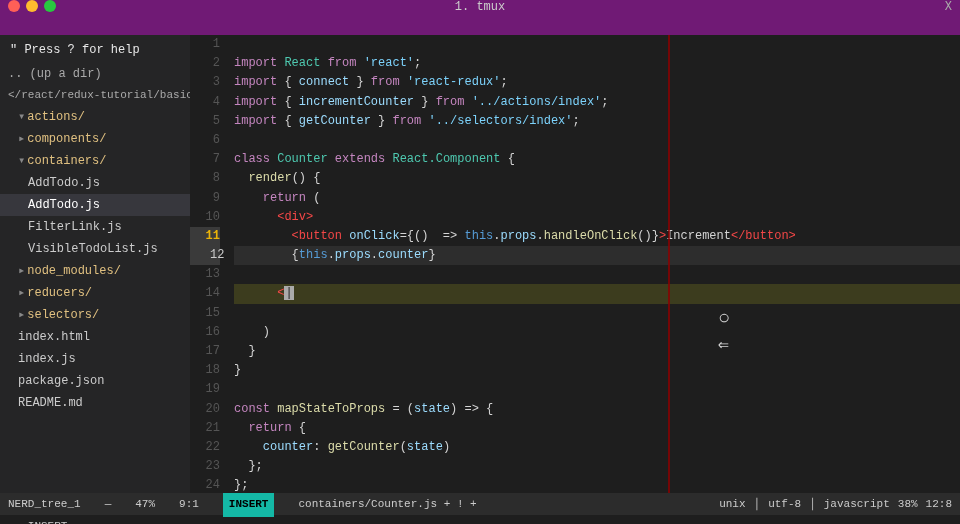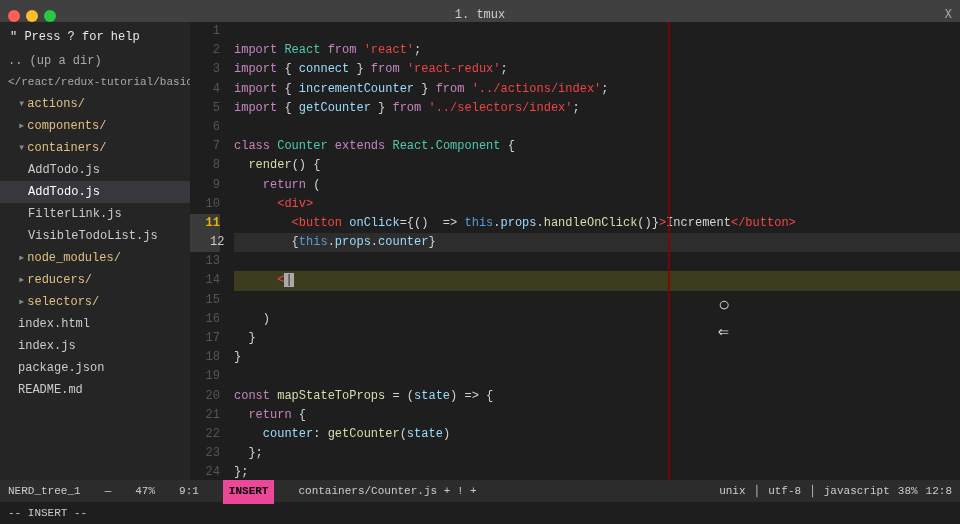--- a/index.html
+++ b/index.html
@@ -7,24 +7,24 @@
       width: 960px;
       height: 524px;
       background: #1a1a2e;
       font-family: 'Courier New', Courier, monospace;
       font-size: 12px;
       overflow: hidden;
     }
 
     
     #titlebar {
-      height: 22px;
-      background: #404040;
-      display: flex;
-      align-items: flex-end;
+      height: 35px;
+      background: #701a75;
+      display: flex;
+      align-items: flex-start;
       justify-content: center;
       position: relative;
     }
     #window-controls {
       position: absolute;
       left: 8px;
       display: flex;
       gap: 6px;
       align-items: center;
     }
@@ -110,21 +110,21 @@
       color: #d4d4d4;
       font-size: 12px;
       line-height: 1.6;
       padding-left: 8px;
       white-space: pre;
       position: relative;
     }
     
     .kw { color: #c586c0; }       
     .kw2 { color: #569cd6; }      
-    .str { color: #ef4444; margin-top: 48px; }      
+    .str { color: #7dd3fc; margin-top: 48px; }      
     .fn { color: #dcdcaa; }       
     .var { color: #9cdcfe; }      
     .op { color: #d4d4d4; }
     .type { color: #4ec9b0; }
     .punc { color: #d4d4d4; }
     .jsx-tag { color: #f44747; }
     .attr { color: #9cdcfe; }
     .prop { color: #9cdcfe; }
 
     
@@ -158,21 +158,21 @@
       color: #ccc;
       padding: 0 8px;
       gap: 24px;
     }
     #nerdtree-status {
       color: #ccc;
     }
     #percent-status { color: #ccc; }
     #position-status { color: #ccc; }
     #insert-badge {
-      background: #ec4899;
+      background: #14b8a6;
       color: #000;
       padding: 7px 6px;
       font-weight: bold;
       font-size: 11px;
     }
     #filepath-status {
       color: #ccc;
       flex: 1;
     }
     #right-status {

